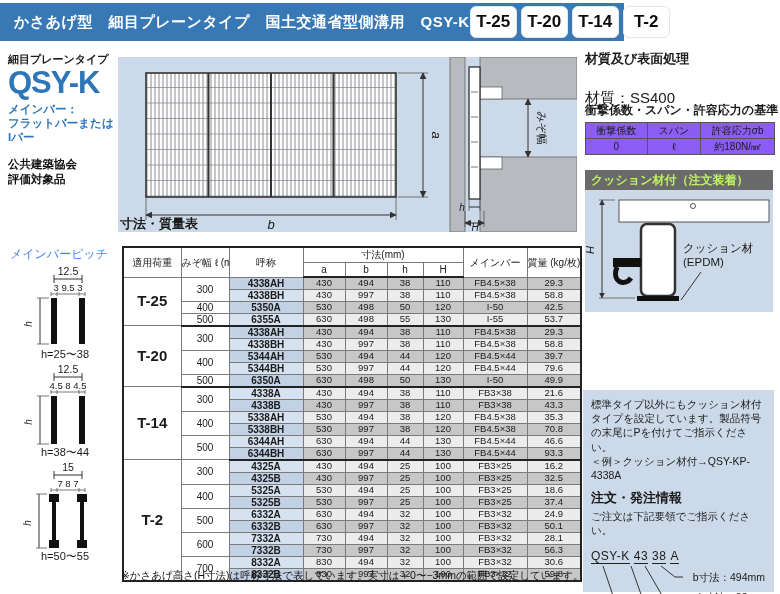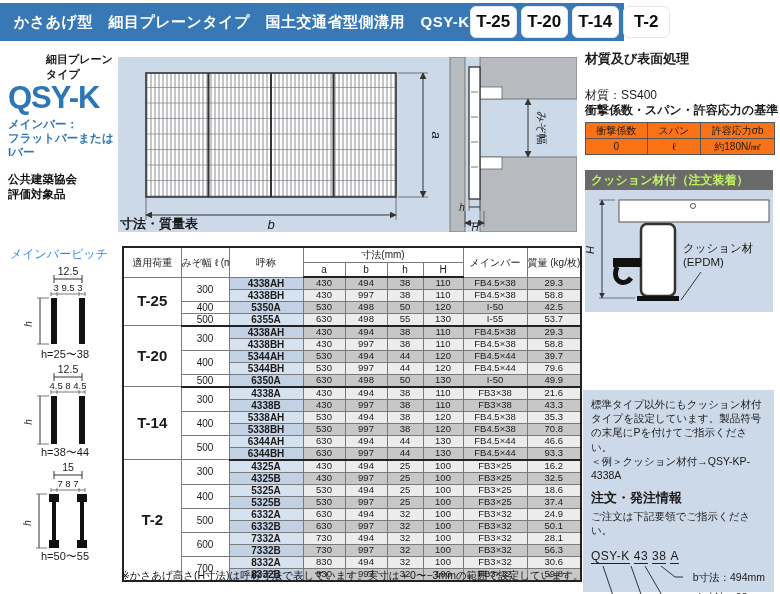--- a/index.html
+++ b/index.html
@@ -15,21 +15,21 @@
   }
   .header-title { color:#fff; font-size:15px; font-weight:bold; margin-left:14px; letter-spacing:.5px; white-space:nowrap; }
   .tabs { margin-left:auto; margin-right:5px; display:flex; gap:4px; }
   .tab {
     width:47px; height:32px; background:#fff; border-radius:6px; border:1px solid #e3e8ee;
     display:flex; align-items:center; justify-content:center;
     font-weight:bold; font-size:17px; color:#0d0d0d; cursor:pointer;
   }
   
   .sidebar { position:absolute; left:8px; top:52px; width:108px; }
-  .type-label { font-size:11px; font-weight:bold;margin-left:38px; }
+  .type-label { font-size:11px; font-weight:bold; }
   .model { font-size:31px; font-weight:bold; color:var(--model_blue,#2d76b8); line-height:1.05; letter-spacing:-1px; }
   .mainbar-note { margin-top:2px; font-size:11.5px; font-weight:bold; color:var(--model_blue,#2d76b8); line-height:1.25; white-space:pre-line; }
   .cert-note { margin-top:12px; font-size:11.5px; font-weight:bold; color:#111; line-height:1.3; white-space:pre-line; }
   .pitch-block { position:absolute; left:10px; top:246px; width:110px; }
   .pitch-title { font-size:12px; color:#3b82f6; margin-bottom:2px; }
   .pitch-svg { display:block; margin:0 auto 2px auto; }
   
   .drawing-panel { position:absolute; left:118px; top:57px; width:459px; height:175px; background:var(--panel_blue,#ccd9e8); }
   
   .table-title { position:absolute; left:120px; top:215px; font-size:13px; font-weight:bold; }
@@ -50,25 +50,25 @@
   .name-cell { font-weight:bold; font-size:10px; }
   tr.shade-a td { background:var(--row_gray,#c7c7c7); }
   tr.shade-b td { background:var(--row_light,#ececec); }
   tr.shade-a td.name-cell { background:var(--name_cell_dark,#c2d1e4); }
   tr.shade-b td.name-cell { background:var(--name_cell_blue,#d7e2f1); }
   tr.group-last td { border-bottom:2px solid #222; }
   .footnote { position:absolute; left:121px; top:569px; font-size:10.5px; color:#111; white-space:nowrap; }
   
   .materials { position:absolute; left:585px; top:50px; width:192px; }
   .materials h3, .impact h3 { font-size:13px; font-weight:bold; margin-bottom:3px; }
-  .materials p { font-size:12px; line-height:1.4;margin-top:19px; }
+  .materials p { font-size:15px; line-height:1.4;margin-top:19px; }
   .impact { position:absolute; left:585px; top:102px; width:192px; }
   .impact h3 { font-size:12px; white-space:nowrap; }
   table.impact-tbl { border-collapse:collapse; width:190px; margin-top:2px; }
-  .impact-tbl th, .impact-tbl td { border:1px solid #555; font-size:10px; font-weight:normal; text-align:center; height:16px; background:#f97316; }
+  .impact-tbl th, .impact-tbl td { border:1px solid #555; font-size:10px; font-weight:normal; text-align:center; height:16px; background:#8b5cf6; }
   .cushion-bar {
     position:absolute; left:585px; top:170px; width:188px; height:20px;
     background:var(--cushion_bar_gray,#6a6a6a); color:#bef264; font-size:12px; font-weight:bold;
     display:flex; align-items:center; padding-left:6px; white-space:nowrap;
   }
   .cushion-panel { position:absolute; left:585px; top:190px; width:188px; height:122px; background:var(--panel_blue,#ccd9e8); }
   .design-box {
     position:absolute; left:583px; top:390px; width:191px; height:202px;
     background:var(--panel_blue,#ccd9e8); padding:7px 8px 4px 8px;
   }

